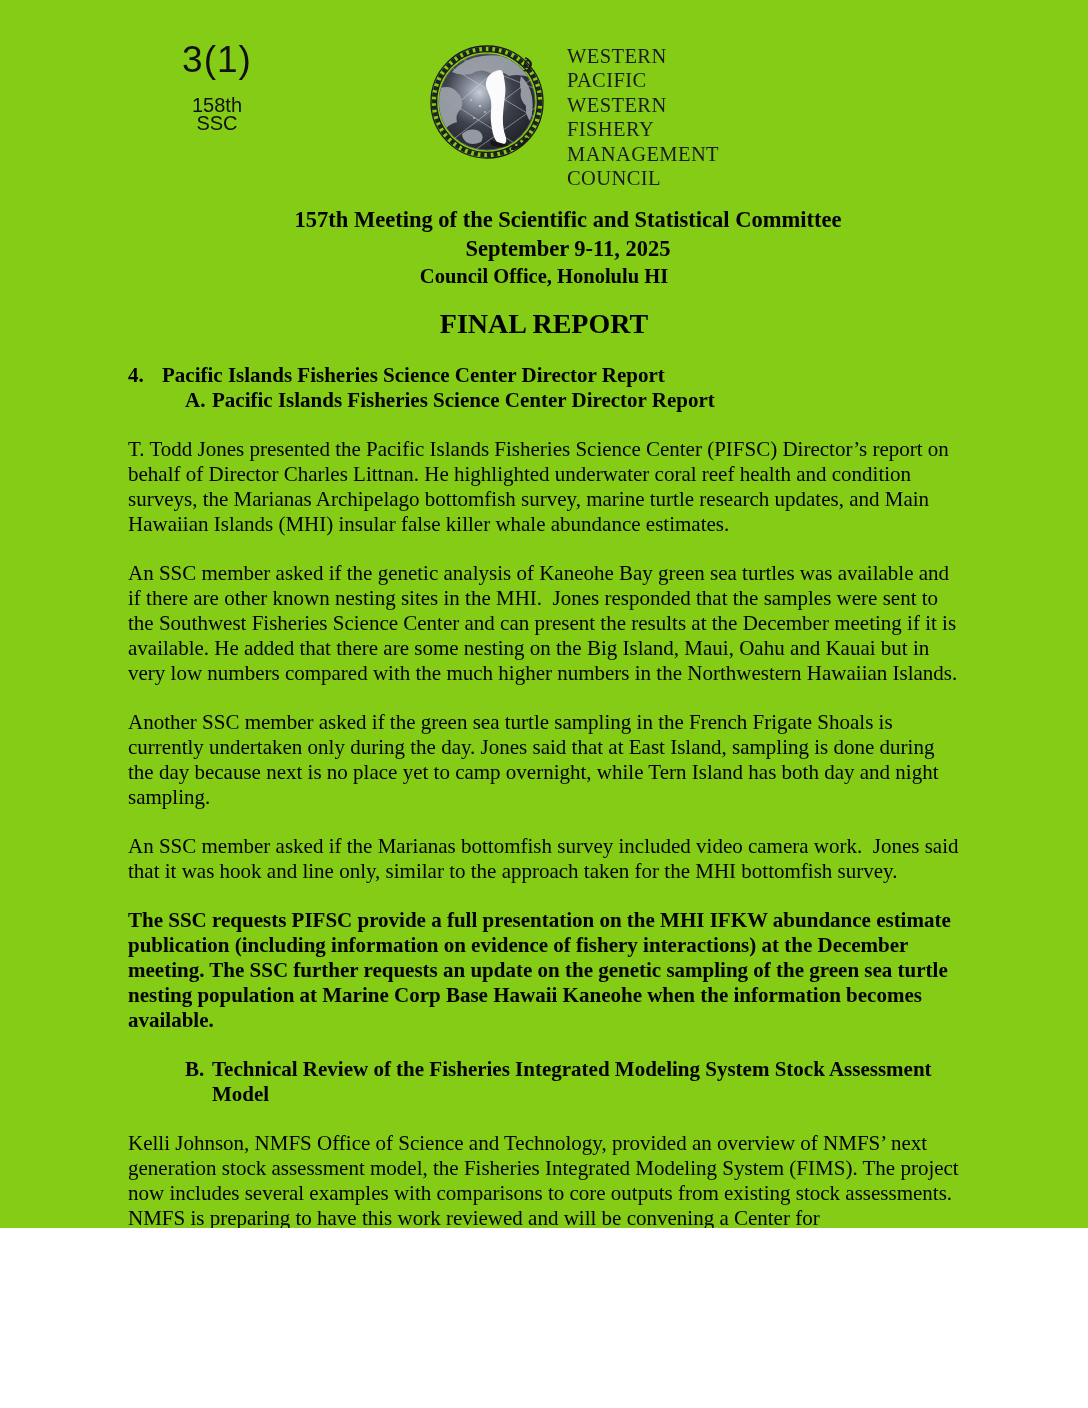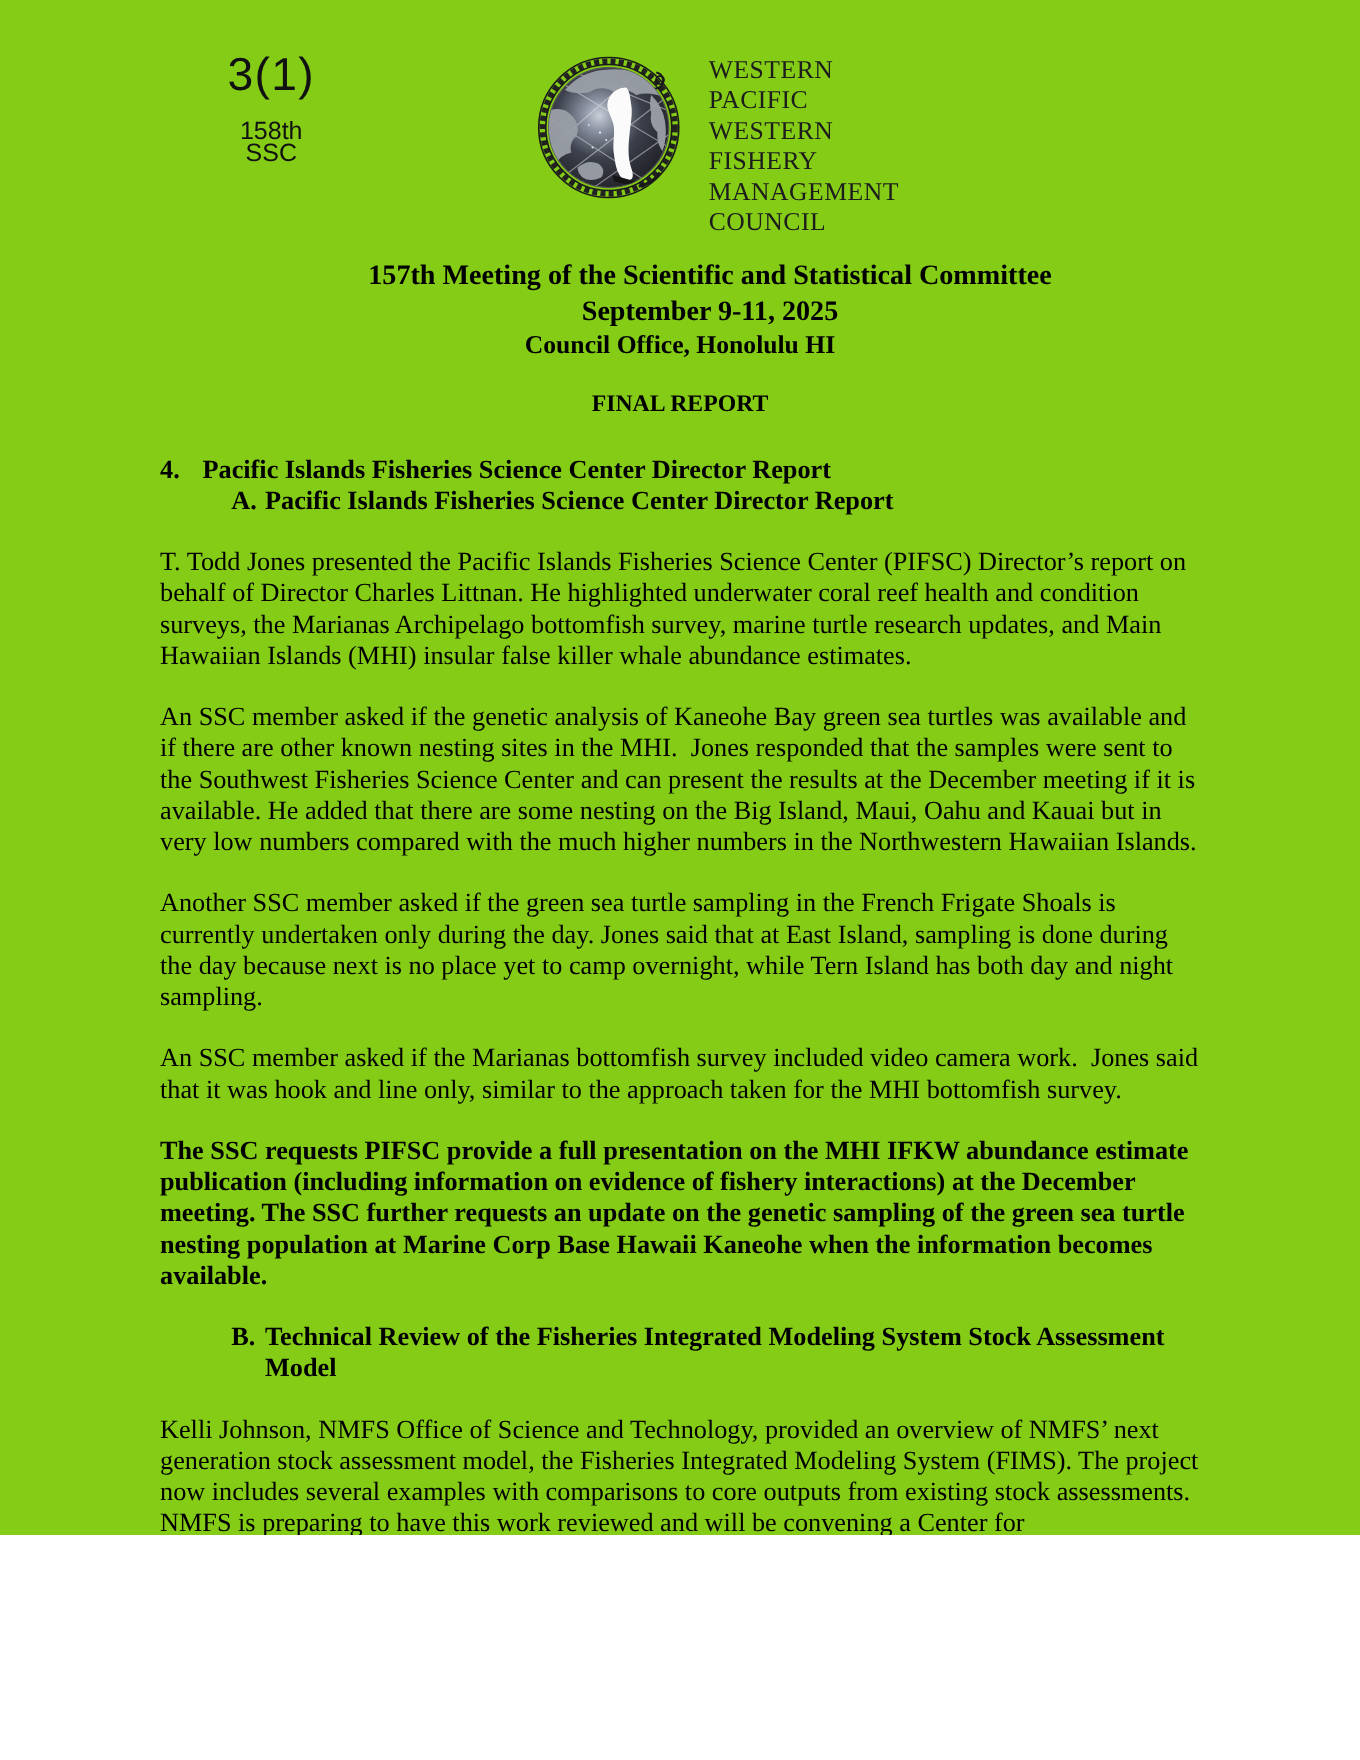--- a/index.html
+++ b/index.html
@@ -28,21 +28,21 @@
     font-size:20.5px; line-height:24.4px; letter-spacing:0.4px;
     color:#1c1c1c;
   }
   
   .title-block{
     position:absolute; left:0; top:205px; width:1088px;
     text-align:center; font-weight:bold;
   }
   .title-line{font-size:22.5px; line-height:29px;padding-left:48px;}
   .title-loc{font-size:20.5px; line-height:27px;font-family:Liberation Serif, serif;}
-  .report-status{margin-top:21px; font-size:19px; line-height:25px;}
+  .report-status{margin-top:21px; font-size:28px; line-height:25px;}
   
   .content{
     position:absolute; left:128px; top:363px; width:834px;
     font-size:21px; line-height:25px;
   }
   .content p{margin:24px 0 0 0; white-space:pre-wrap;}
   .heading-row{display:flex; font-weight:bold;}
   .heading-num{width:34px; flex:none;}
   .sub-heading{display:flex; font-weight:bold; margin-left:57px;}
   .heading-letter{width:27px; flex:none;}

